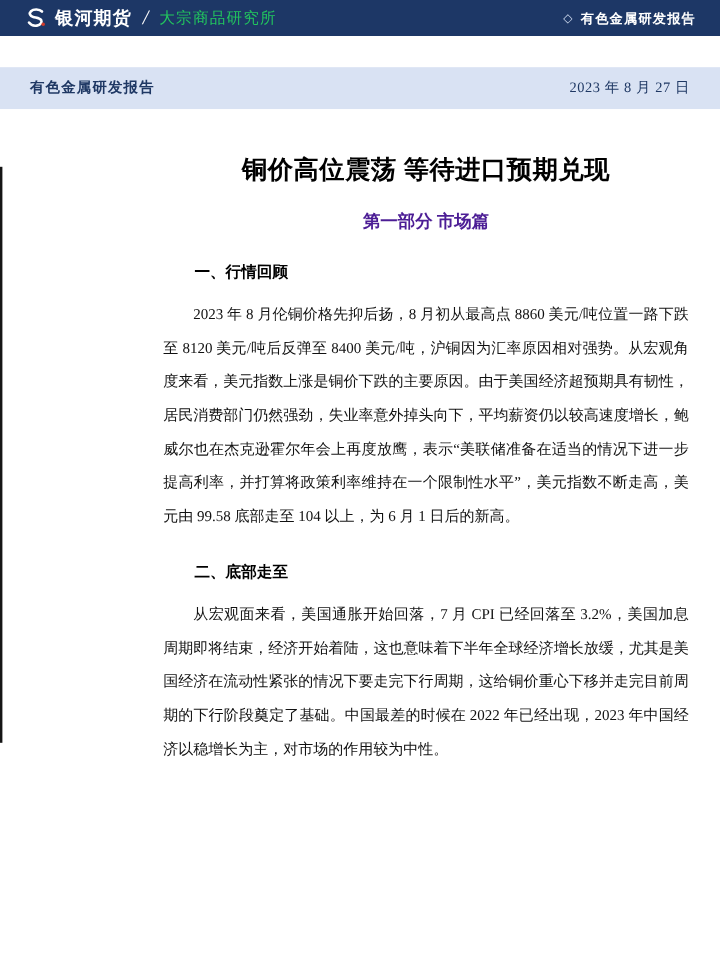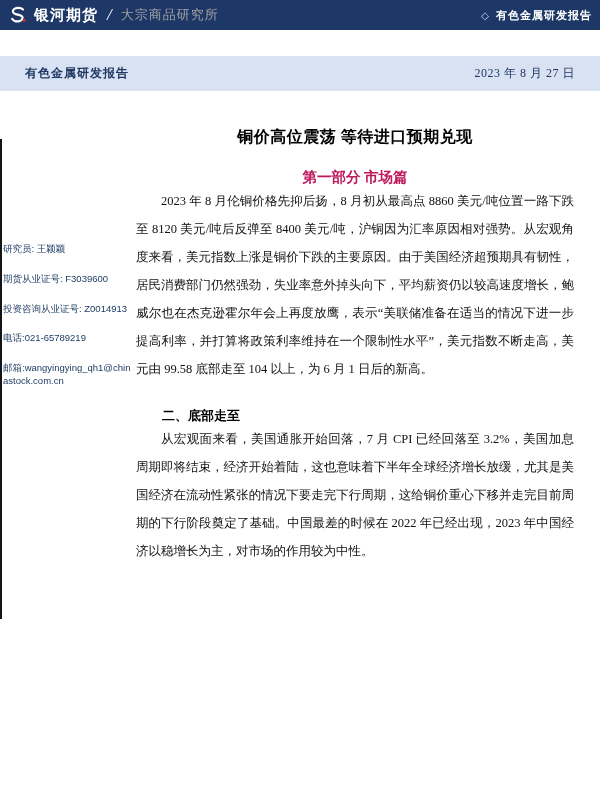--- a/index.html
+++ b/index.html
@@ -2,50 +2,50 @@
 <html><head>
 <meta charset="utf-8">
 <style>
   * { margin:0; padding:0; box-sizing:border-box; }
   html,body { width:600px; height:800px; }
   body { font-family:"Liberation Serif","DejaVu Serif",serif; background:#ffffff; }
   .page { position:relative; width:600px; height:800px; background:#fff; overflow:hidden; }
 
   
   .topbar { position:absolute; top:0; left:0; right:0; height:30px; background:#1d3766;
-            display:flex; align-items:center; justify-content:space-between; padding:0 8px; }
+            display:flex; align-items:center; justify-content:space-between; padding:0 20px; }
   .brand-group { display:flex; align-items:center; gap:6px; color:#fff; }
   .logo svg { width:20px; height:20px; display:block; }
   .brand { font-size:15px; font-weight:bold; letter-spacing:1px; font-family:"Liberation Sans",sans-serif; }
   .brand-slash { font-size:17px; font-style:italic; margin:0 3px; color:#fff; }
-  .institute { font-size:13px; letter-spacing:1px; color:#a3a3a3; }
+  .institute { font-size:13px; letter-spacing:1px; color:#22c55e; }
   .header-tag { display:flex; align-items:center; gap:6px; color:#fff; font-size:11px;
                 font-weight:bold; letter-spacing:1px; }
   .diamond { font-size:10px; color:#cdd9ee; font-weight:normal; }
 
   
   .subband { position:absolute; top:56px; left:0; right:0; height:35px; background:#d9e2f3;
              display:flex; align-items:center; justify-content:space-between; padding:0 25px;
              color:#1f3864; font-size:12px; }
   .subband-left { font-weight:bold; letter-spacing:1px; }
   .subband-right { letter-spacing:0.5px; }
 
   
   .doc { position:absolute; top:91px; left:0; right:0; bottom:0; background:#fff; }
   .left-strip { position:absolute; left:0; top:48px; width:2px; height:480px; background:#151515; }
 
   .sidebar { position:absolute; left:3px; top:152px; width:128px; color:#17375e;
              font-size:9.5px; font-family:"Liberation Sans",sans-serif; }
   .sb-line { margin-bottom:17px; word-break:break-all; line-height:1.35; }
 
   .content { position:absolute; left:136px; top:0; width:438px; color:#111; }
-  .doc-title { margin-top:36px; text-align:center; font-size:16px; font-weight:bold; color:#000; letter-spacing:0.5px; }
-  .part-title { margin-top:20px; text-align:center; font-size:14.5px; font-weight:bold; color:#be185d; }
+  .doc-title { margin-top:36px; text-align:center; font-size:21px; font-weight:bold; color:#000; letter-spacing:0.5px; }
+  .part-title { margin-top:20px; text-align:center; font-size:14.5px; font-weight:bold; color:#4c1d95; }
   .sec-heading { margin-top:24px; font-size:13px; font-weight:bold; padding-left:26px; color:#000; }
-  .content p { font-size:12.5px; line-height:28px; text-align:justify; text-indent:2em; margin-top:0; }
+  .content p { font-size:12.5px; line-height:28px; text-align:justify; text-indent:2em; margin-top:12px; }
 </style>
 </head>
 <body>
 
 <div class="page">
 
   <header class="topbar">
     <div class="brand-group">
       <span class="logo">
         <svg viewBox="0 0 24 24" fill="none">
@@ -64,32 +64,26 @@
   </header>
 
   <div class="subband">
     <span class="subband-left">有色金属研发报告</span>
     <span class="subband-right">2023 年 8 月 27 日</span>
   </div>
 
   <div class="doc">
     <div class="left-strip"></div>
 
-    <aside class="sidebar">
-      <div class="sb-line">研究员: 王颖颖</div>
-      <div class="sb-line">期货从业证号: F3039600</div>
-      <div class="sb-line">投资咨询从业证号: Z0014913</div>
-      <div class="sb-line">电话:021-65789219</div>
-      <div class="sb-line">邮箱:wangyingying_qh1@chinastock.com.cn</div>
-    </aside>
 
     <main class="content">
       <h1 class="doc-title">铜价高位震荡 等待进口预期兑现</h1>
       <h2 class="part-title">第一部分 市场篇</h2>
 
+      <h3 class="sec-heading">一、行情回顾</h3>
       <p>2023 年 8 月伦铜价格先抑后扬，8 月初从最高点 8860 美元/吨位置一路下跌至 8120 美元/吨后反弹至 8400 美元/吨，沪铜因为汇率原因相对强势。从宏观角度来看，美元指数上涨是铜价下跌的主要原因。由于美国经济超预期具有韧性，居民消费部门仍然强劲，失业率意外掉头向下，平均薪资仍以较高速度增长，鲍威尔也在杰克逊霍尔年会上再度放鹰，表示“美联储准备在适当的情况下进一步提高利率，并打算将政策利率维持在一个限制性水平”，美元指数不断走高，美元由 99.58 底部走至 104 以上，为 6 月 1 日后的新高。</p>
 
       <h3 class="sec-heading">二、底部走至</h3>
       <p>从宏观面来看，美国通胀开始回落，7 月 CPI 已经回落至 3.2%，美国加息周期即将结束，经济开始着陆，这也意味着下半年全球经济增长放缓，尤其是美国经济在流动性紧张的情况下要走完下行周期，这给铜价重心下移并走完目前周期的下行阶段奠定了基础。中国最差的时候在 2022 年已经出现，2023 年中国经济以稳增长为主，对市场的作用较为中性。</p>
 
     </main>
   </div>
 
 </div>
 

